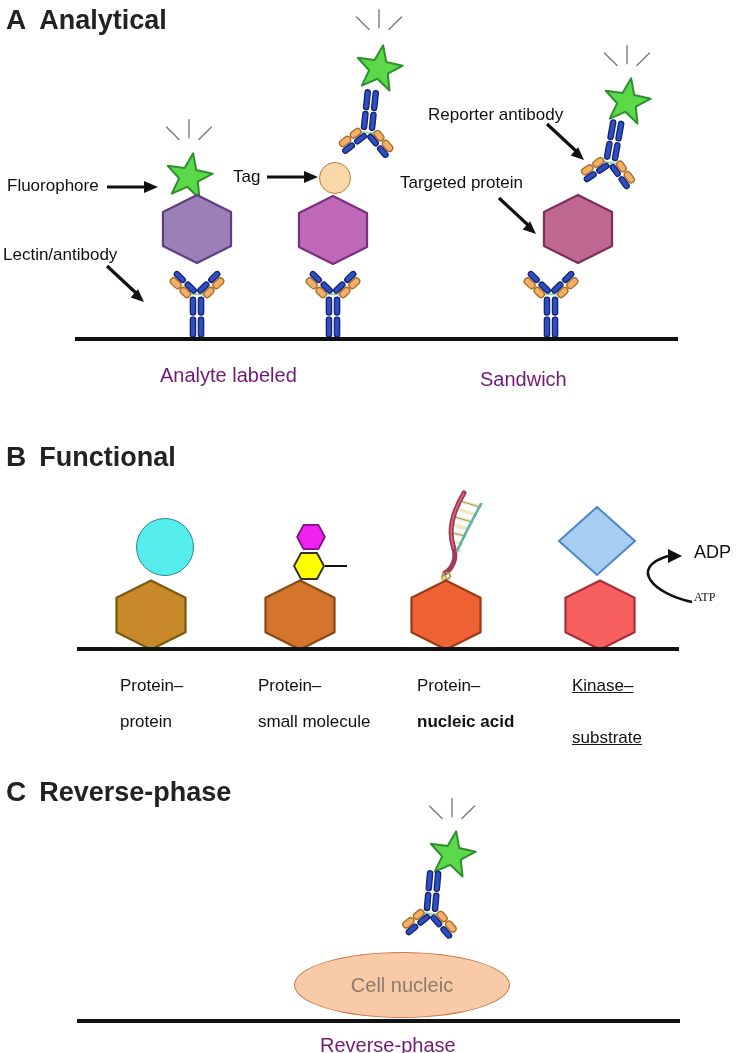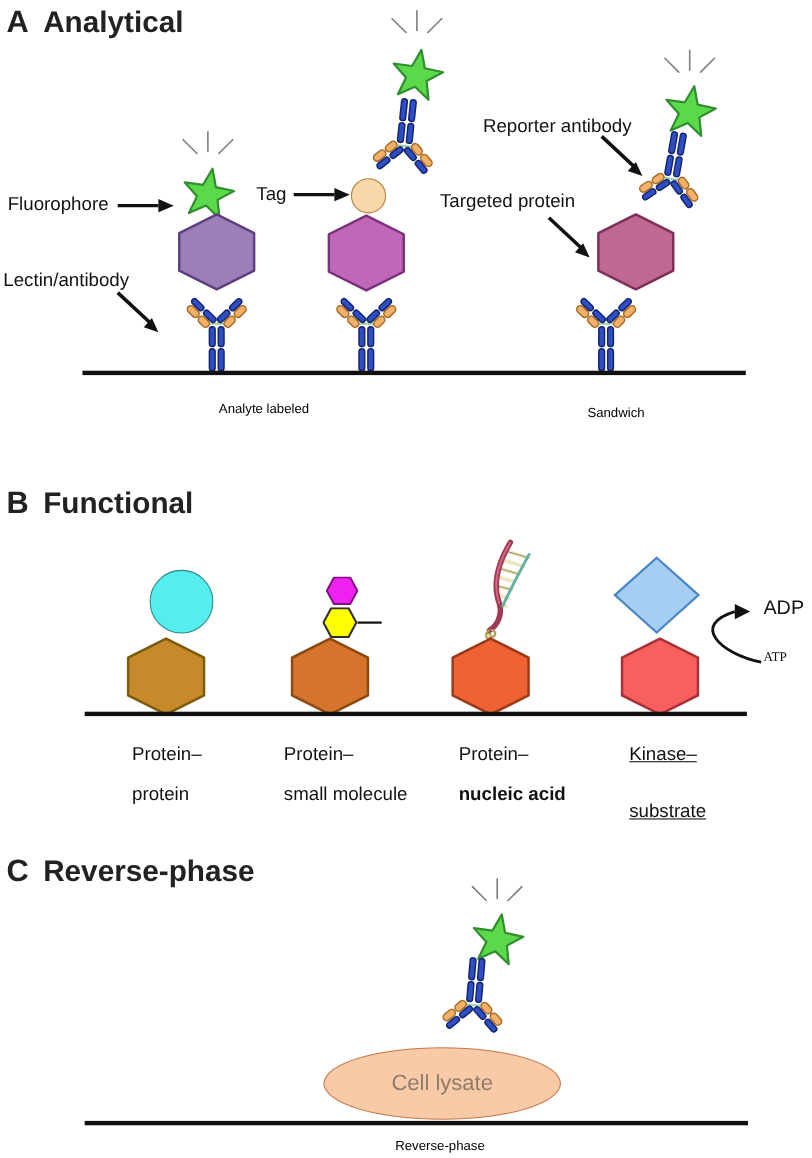--- a/index.html
+++ b/index.html
@@ -3,21 +3,21 @@
 <meta charset="utf-8">
 <style>
   html,body{margin:0;padding:0;background:#ffffff;}
   #canvas{position:relative;width:738px;height:1053px;background:#ffffff;overflow:hidden;
           font-family:"Liberation Sans",sans-serif;color:#1a1a1a;}
   .abs{position:absolute;}
   .panel-title{position:absolute;display:flex;align-items:baseline;gap:13px;}
   .panel-letter{font-size:28px;font-weight:bold;color:#222;}
   .panel-word{font-size:27px;font-weight:700;color:#222;}
   .lbl{position:absolute;font-size:17px;color:#111;white-space:nowrap;}
-  .cap{position:absolute;font-size:12px;color:#000000;text-align:center;white-space:nowrap;}
+  .cap{position:absolute;font-size:20px;color:#701a75;text-align:left;white-space:nowrap;}
   .baseline{position:absolute;height:4px;background:#111;}
   .tickline{position:absolute;height:2px;background:#111;}
   .circle{position:absolute;border-radius:50%;box-sizing:border-box;}
   .ellipse{position:absolute;border-radius:50%;box-sizing:border-box;
            display:flex;align-items:center;justify-content:center;}
   .lysate-text{font-size:20px;color:#8d7c6b;}
   svg.shape{position:absolute;overflow:visible;}
   .flipAb{transform-origin:50% 50%;}
 </style>
 </head>
@@ -178,21 +178,21 @@
   <div class="lbl" style="left:3px;top:245px;">Lectin/antibody</div>
   <svg class="shape" style="left:100px;top:260px;width:52px;height:52px;">
       <use href="#sym-arrow-d"></use>
     </svg>
 
   <div class="lbl" style="left:233px;top:167px;">Tag</div>
   <svg class="shape" style="left:264px;top:167px;width:58px;height:20px;">
       <use href="#sym-arrow-h"></use>
     </svg>
 
-  <div class="lbl" style="left:439px;top:105px;">Reporter antibody</div>
+  <div class="lbl" style="left:428px;top:105px;">Reporter antibody</div>
   <svg class="shape" style="left:540px;top:118px;width:52px;height:52px;">
       <use href="#sym-arrow-d"></use>
     </svg>
 
   <div class="lbl" style="left:400px;top:173px;">Targeted protein</div>
   <svg class="shape" style="left:492px;top:192px;width:52px;height:52px;">
       <use href="#sym-arrow-d"></use>
     </svg>
 
   <div class="baseline" style="left:75px;top:337px;width:603px;"></div>
@@ -269,19 +269,19 @@
       <use href="#sym-sparkle"></use>
     </svg>
   <svg class="shape" style="left:426px;top:829px;width:52px;height:52px;">
       <use href="#sym-star"></use>
     </svg>
   <svg class="shape flipAb" style="left:393px;top:869px;width:76px;height:80px;transform:rotate(5deg) scaleY(-1);">
       <use href="#sym-antibody"></use>
     </svg>
 
   <div class="ellipse" style="left:294px;top:952px;width:216px;height:66px;background:#f9caa7;border:1.6px solid #c87848;">
-    <span class="lysate-text">Cell lysate</span>
+    <span class="lysate-text">Cell nucleic</span>
   </div>
 
   <div class="baseline" style="left:77px;top:1019px;width:603px;"></div>
   <div class="cap" style="left:320px;top:1034px;width:160px;">Reverse-phase</div>
 
 </div>
 
 </body></html>

